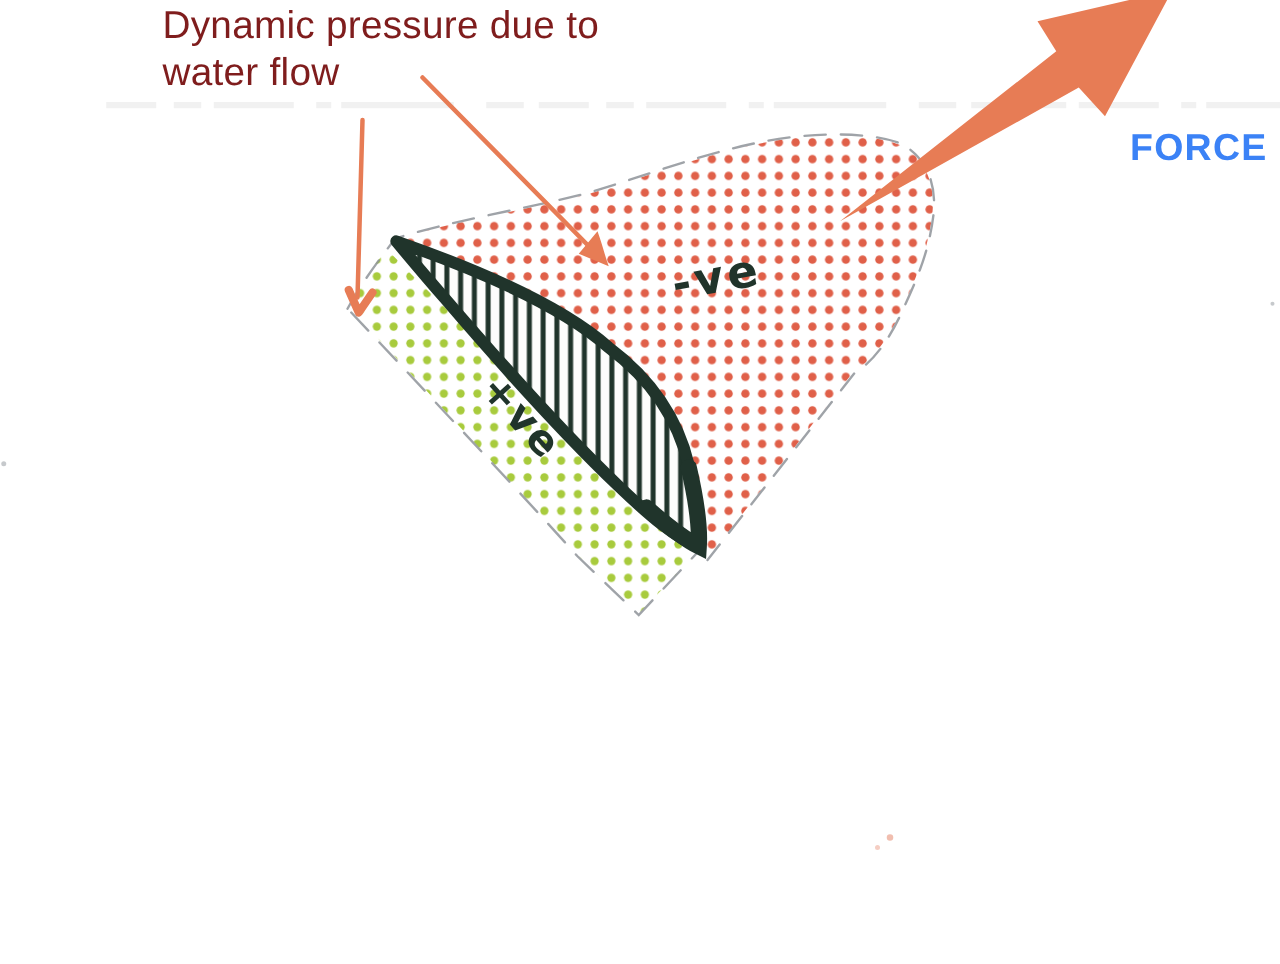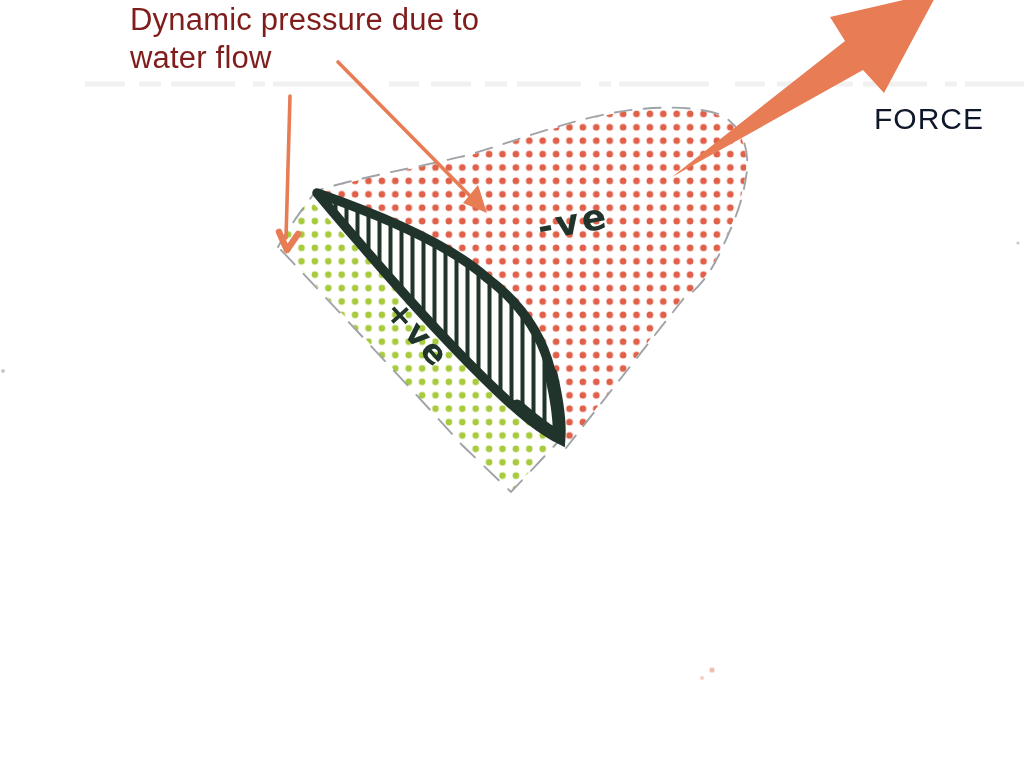--- a/index.html
+++ b/index.html
@@ -18,26 +18,26 @@
     top: 1px;
     width: 430px;
     font-size: 31px;
     line-height: 38px;
     color: #7f1d1d;
     letter-spacing: 0.2px;
     margin-left: 37px;
   }
   .force-label {
     position: absolute;
-    left: 874px;
+    left: 904px;
     top: 102px;
     font-size: 30px;
-    color: #0f172a;
+    color: #3b82f6;
     letter-spacing: 1px;
-    font-weight: 400;
+    font-weight: 700;
   }
   .hand-label {
     font-family: "DejaVu Sans", sans-serif;
     font-weight: bold;
   }
 </style>
 </head>
 <body>
 
 <div id="stage">

